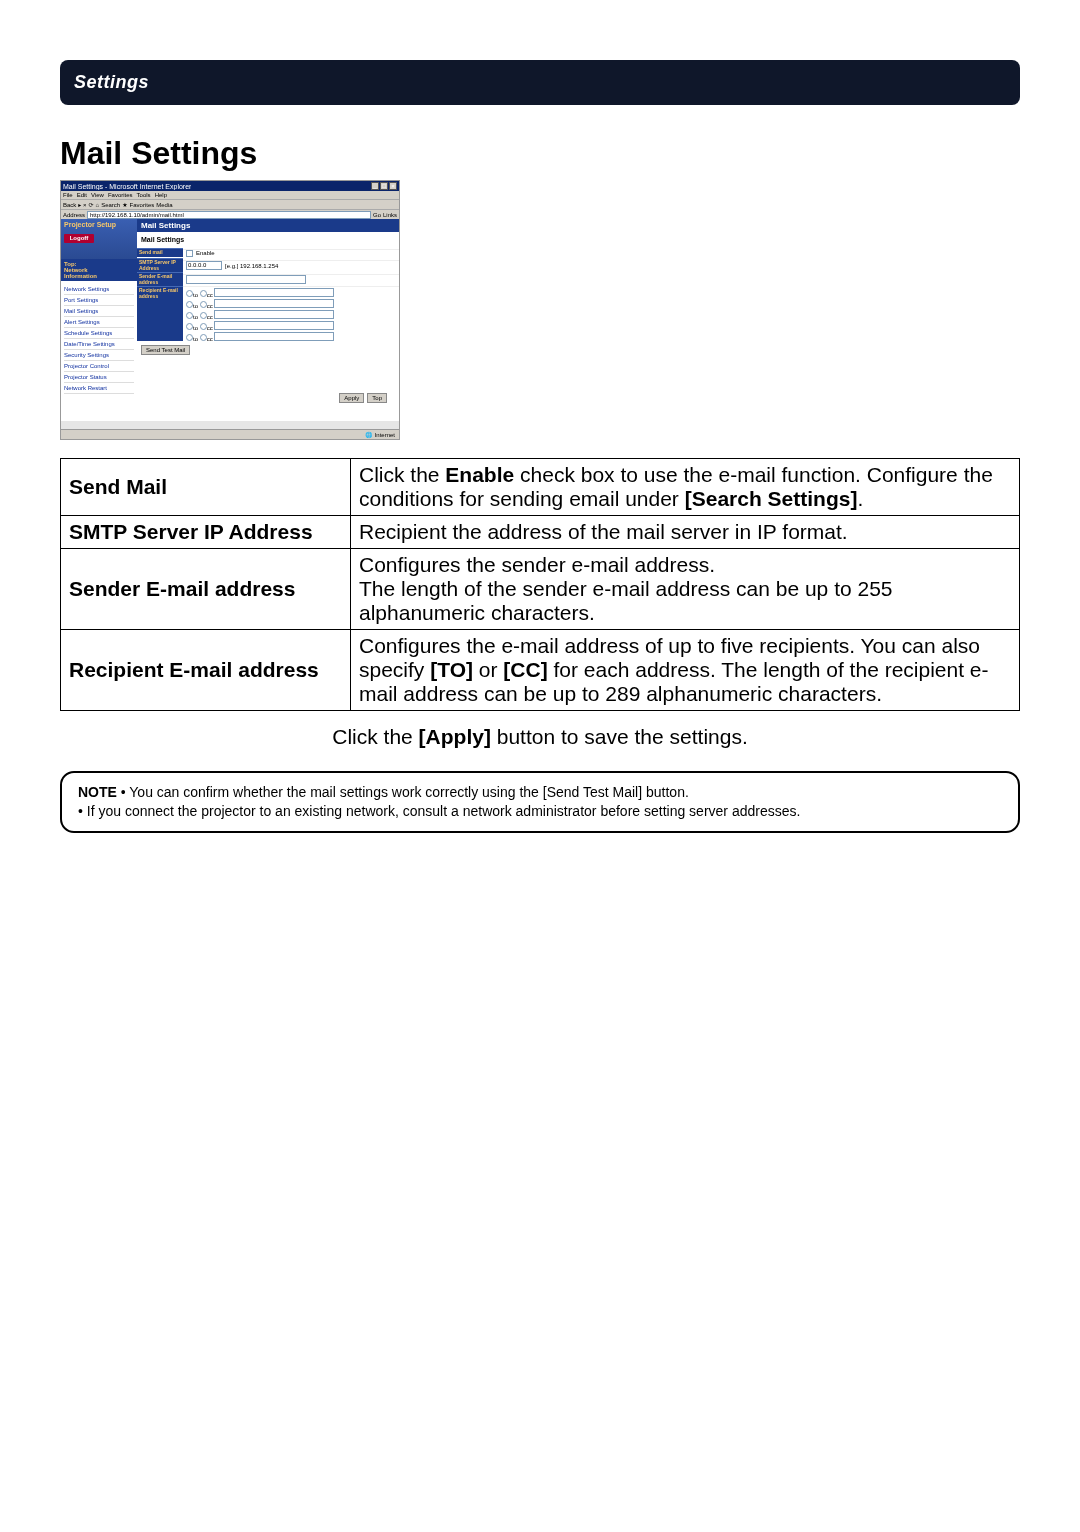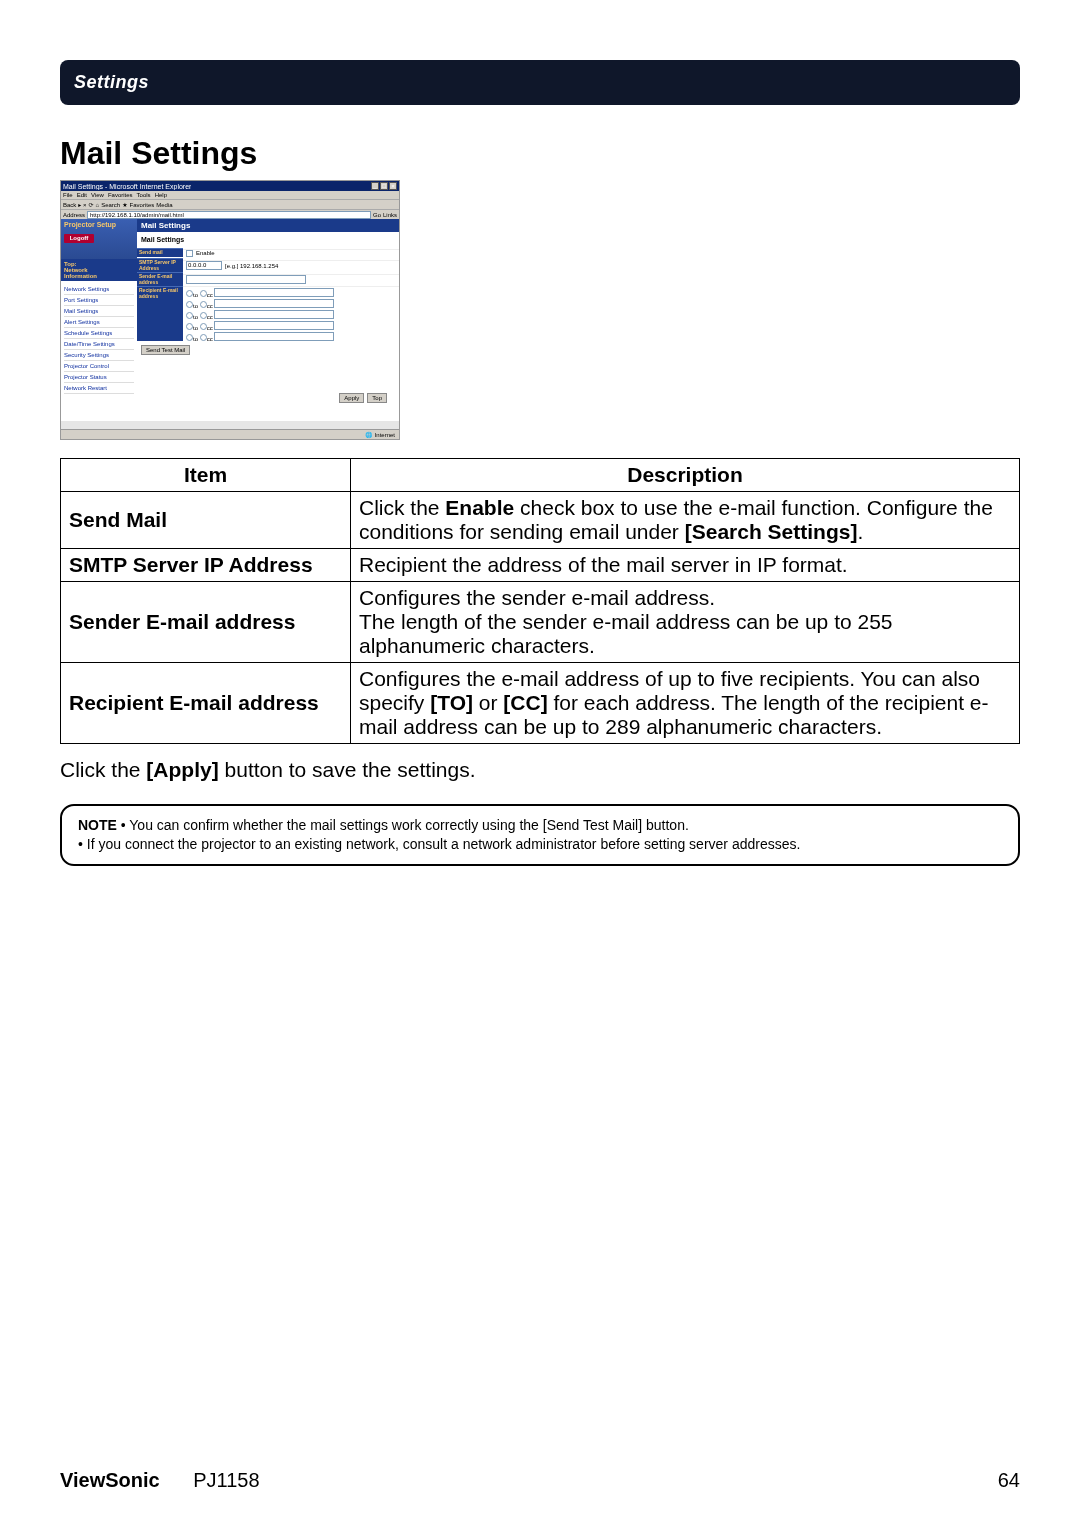--- a/index.html
+++ b/index.html
@@ -247,20 +247,21 @@
   }
   table.desc td.item {
     font-weight: bold;
     vertical-align: middle;
     white-space: nowrap;
     width: 290px;
   }
   .after-table {
     font-size: 21px;
     margin: 14px 0 22px 0;
+    text-align: center;
   }
   .note-box {
     border: 2.5px solid #000;
     border-radius: 14px;
     padding: 10px 16px;
     font-size: 14px;
     line-height: 1.35;
   }
   .page-footer {
     position: absolute;
@@ -388,24 +389,20 @@
     </div>
     <div class="ss-status">
       <span>🌐</span>
       <span>Internet</span>
     </div>
   </div>
 
 
   <table class="desc">
     <tbody>
-        <tr>
-      <th>Item</th>
-      <th>Description</th>
-    </tr>
     <tr>
       <td class="item">Send Mail</td>
       <td><span>Click the </span><b>Enable</b><span> check box to use the e-mail function. Configure the conditions for sending email under </span><b>[Search Settings]</b><span>.</span></td>
     </tr>
     <tr>
       <td class="item">SMTP Server IP Address</td>
       <td>Recipient the address of the mail server in IP format.</td>
     </tr>
     <tr>
       <td class="item">Sender E-mail address</td>
@@ -420,21 +417,14 @@
 
   <p class="after-table">
     <span>Click the </span><b>[Apply]</b><span> button to save the settings.</span>
   </p>
 
   <div class="note-box">
     <b>NOTE</b><span> • You can confirm whether the mail settings work correctly using the [Send Test Mail] button.</span><br>
     <span>• If you connect the projector to an existing network, consult a network administrator before setting server addresses.</span>
   </div>
 
-  <div class="page-footer">
-    <span class="left">
-      <span>ViewSonic</span>
-      <span class="model">PJ1158</span>
-    </span>
-    <span>64</span>
-  </div>
 
 </div>
 
 </body></html>

